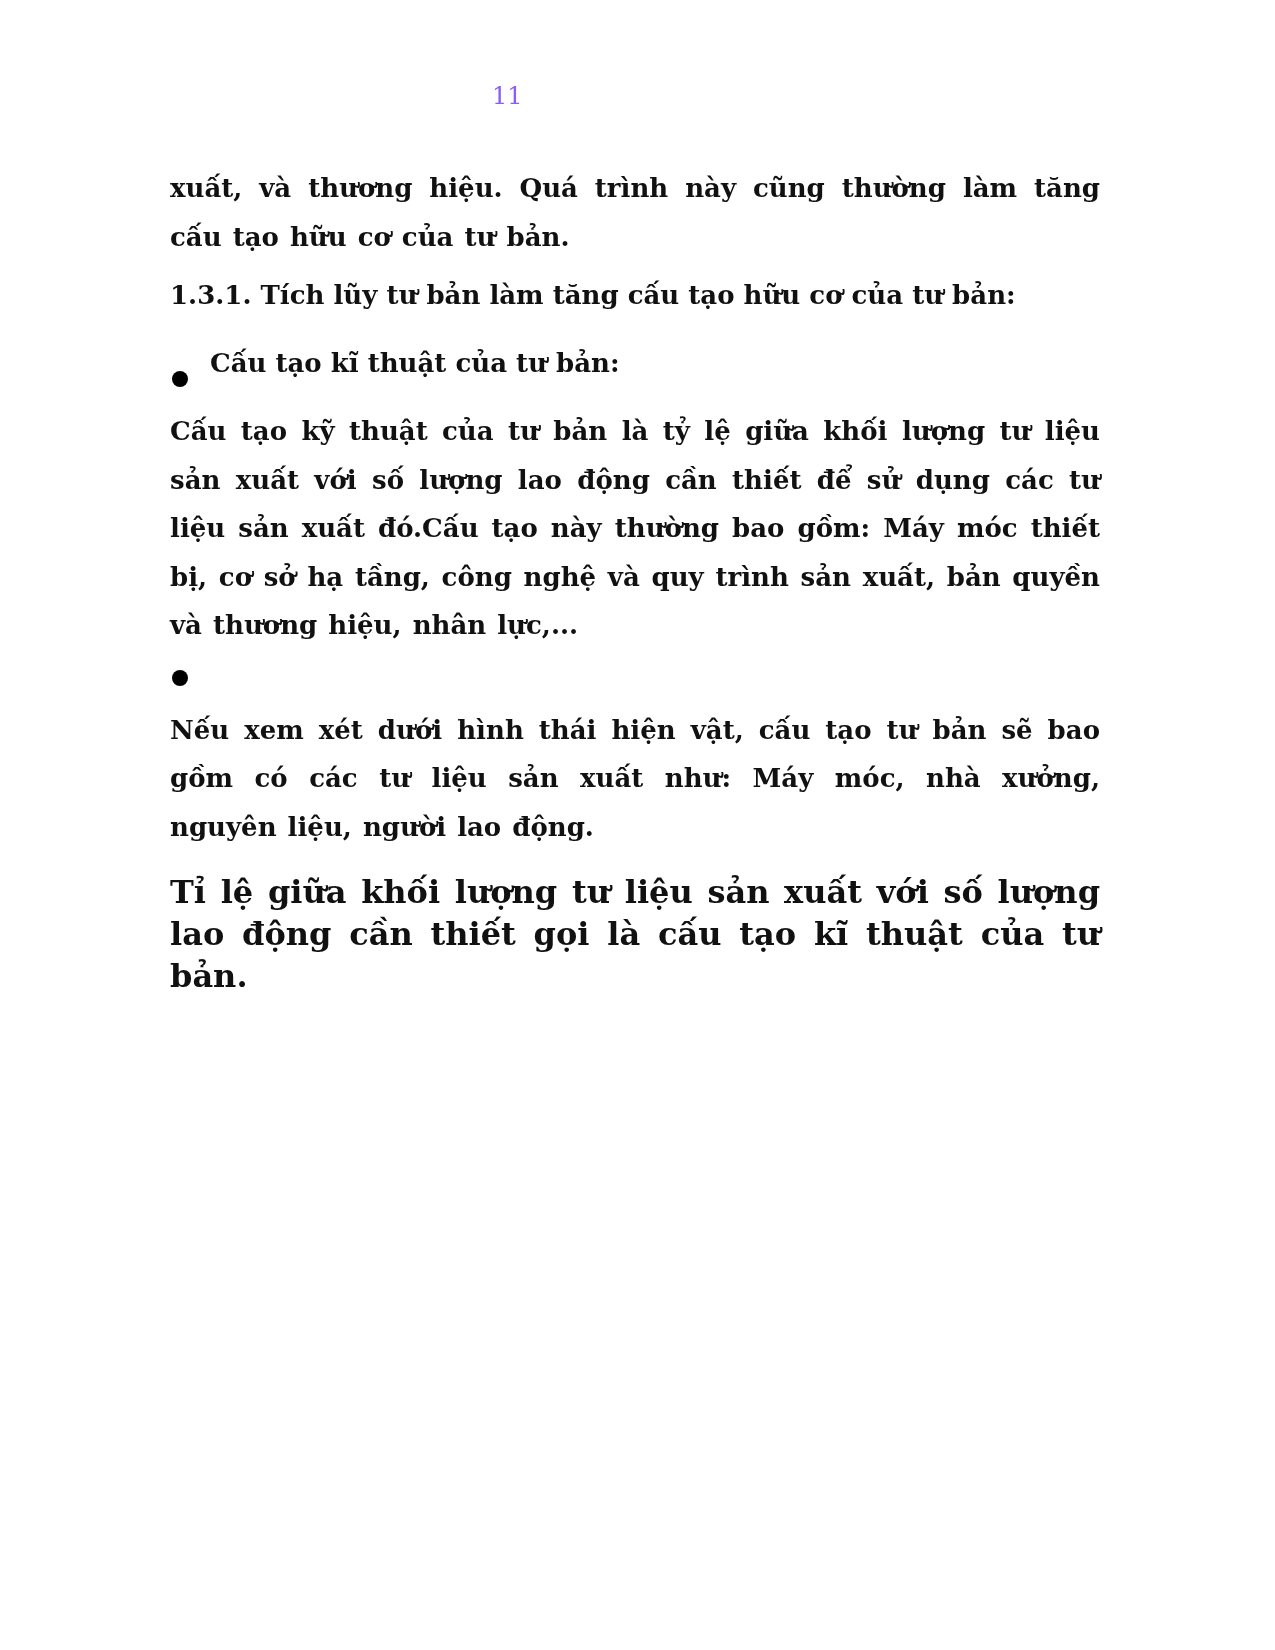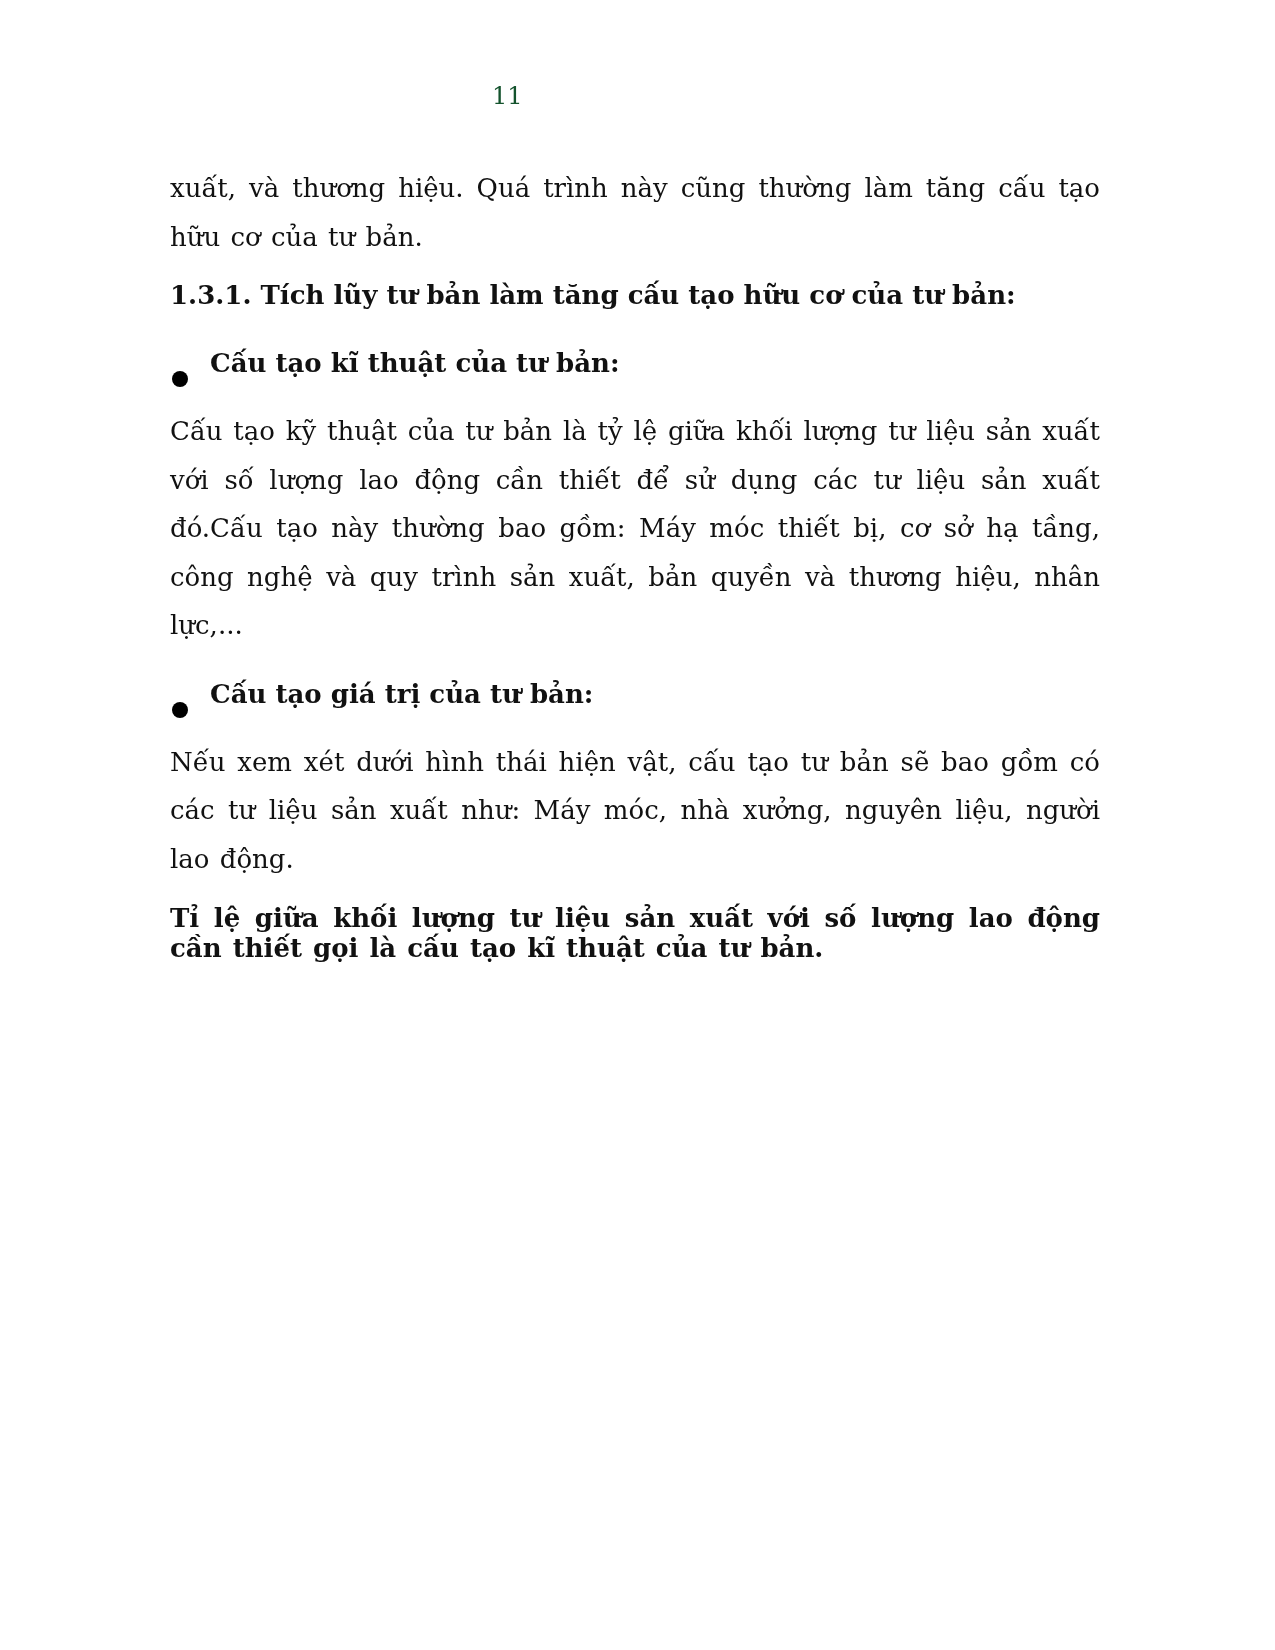--- a/index.html
+++ b/index.html
@@ -21,36 +21,37 @@
       top: 0;
       width: 1275px;
       height: 1650px;
     }
     .page-number {
       position: absolute;
       left: 492px;
       top: 84px;
       font-family: "DejaVu Serif", "Liberation Serif", serif;
       font-size: 24px;
-      color: #14532d;
+      color: #8b5cf6;
       line-height: 1;
     }
     .content {
       position: absolute;
       left: 170px;
       top: 164px;
       width: 930px;
     }
     .para {
       font-size: 26px;
       line-height: 48.5px;
       margin: 0;
       text-align: justify;
       letter-spacing: 0px;
       word-spacing: 2px;
+      font-weight: bold;
     }
     .heading {
       font-weight: bold;
       font-size: 26px;
       line-height: 48px;
       margin: 0;
     }
     .bullet-heading {
       font-weight: bold;
       font-size: 26px;
@@ -64,22 +65,22 @@
       width: 16px;
       height: 16px;
       border-radius: 50%;
       background: #000;
       margin-left: 2px;
       margin-right: 22px;
       flex: 0 0 auto;
     }
     .bold-para {
       font-weight: bold;
-      font-size: 26px;
-      line-height: 30px;
+      font-size: 32px;
+      line-height: 42px;
       margin: 0;
       text-align: justify;
       word-spacing: 2px;
     }
   </style>
 </head>
 <body>
 
 <div class="page">
 
@@ -94,21 +95,20 @@
 
     <div class="bullet-heading" style="margin-bottom:20px;">
       <span class="bullet-dot"></span>
       <span>Cấu tạo kĩ thuật của tư bản:</span>
     </div>
 
     <p class="para" style="margin-bottom:20px;">Cấu tạo kỹ thuật của tư bản là tỷ lệ giữa khối lượng tư liệu sản xuất với số lượng lao động cần thiết để sử dụng các tư liệu sản xuất đó.Cấu tạo này thường bao gồm: Máy móc thiết bị, cơ sở hạ tầng, công nghệ và quy trình sản xuất, bản quyền và thương hiệu, nhân lực,...</p>
 
     <div class="bullet-heading" style="margin-bottom:20px;">
       <span class="bullet-dot"></span>
-      <span>Cấu tạo giá trị của tư bản:</span>
     </div>
 
 
     <p class="para" style="margin-bottom:20px;">Nếu xem xét dưới hình thái hiện vật, cấu tạo tư bản sẽ bao gồm có các tư liệu sản xuất như: Máy móc, nhà xưởng, nguyên liệu, người lao động.</p>
 
     <p class="bold-para">Tỉ lệ giữa khối lượng tư liệu sản xuất với số lượng lao động cần thiết gọi là cấu tạo kĩ thuật của tư bản.</p>
 
   </div>
 </div>
 

